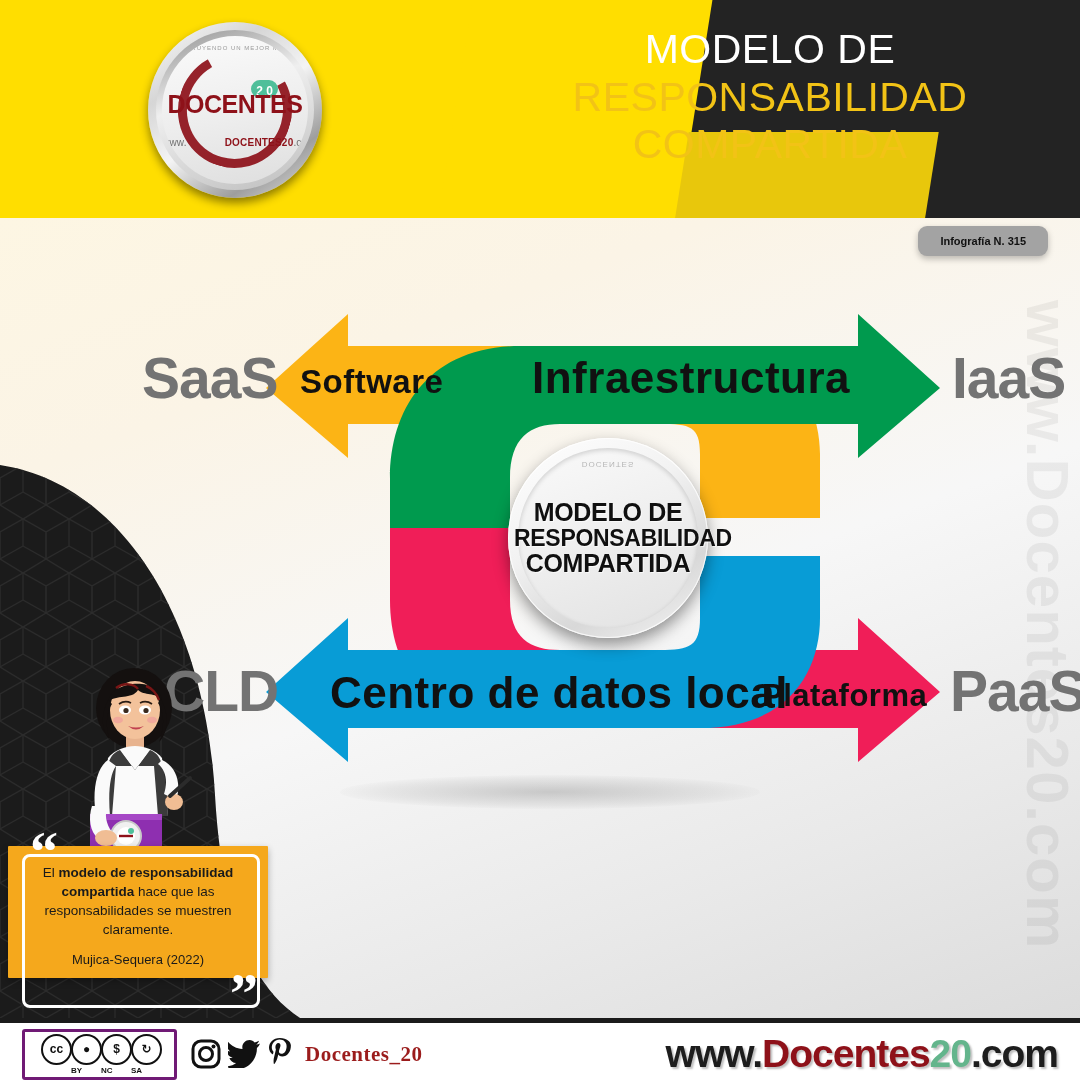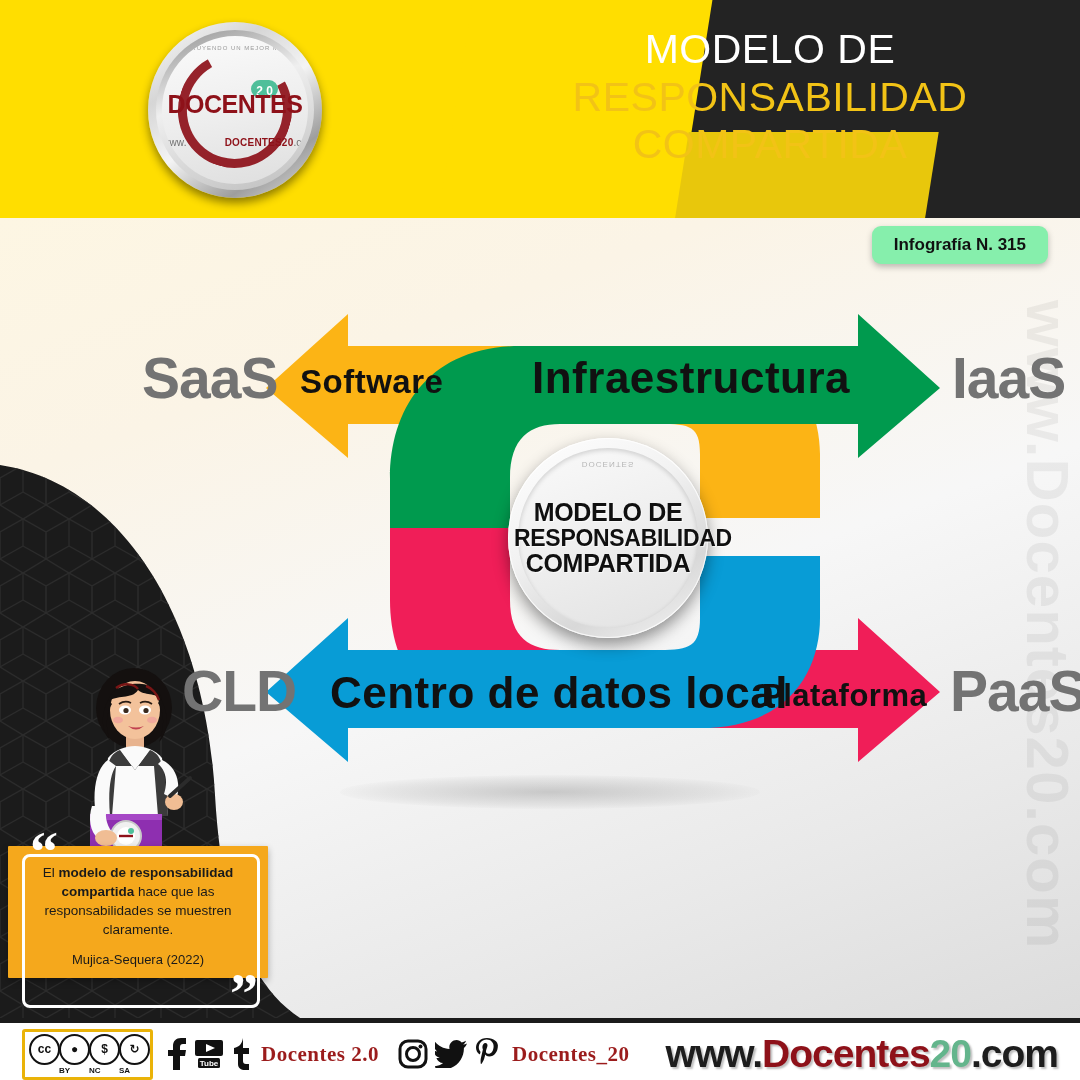--- a/index.html
+++ b/index.html
@@ -58,33 +58,33 @@
       background:radial-gradient(ellipse at center,rgba(140,140,140,.40) 0%,rgba(170,170,170,.18) 55%,rgba(200,200,200,0) 75%);
       z-index:2;}
   .wm-right{position:absolute;right:-2px;top:300px;font-size:60px;color:rgba(0,0,0,.055);
       font-weight:bold;writing-mode:vertical-rl;letter-spacing:1px;z-index:2;
       font-family:"Liberation Sans",sans-serif;}
 
   
   .blackwave{position:absolute;left:0;top:465px;width:300px;height:553px;overflow:hidden;z-index:3;}
 
   
-  .badge{position:absolute;right:32px;top:226px;background:#86efac;color:#111;
-      padding:9px 22px;border-radius:9px;font-size:17px;font-weight:bold;z-index:6;
+  .badge{position:absolute;right:32px;top:226px;background:#a3a3a3;color:#111;
+      padding:9px 22px;border-radius:9px;font-size:11px;font-weight:bold;z-index:6;
       box-shadow:0 3px 6px rgba(0,0,0,.25);}
 
   
   .diagram{position:absolute;left:0;top:218px;width:1080px;height:620px;z-index:4;}
 
   .lbl{position:absolute;font-weight:bold;color:#737373;
       font-family:"Liberation Sans Narrow","Liberation Sans",sans-serif;
       letter-spacing:-1px;z-index:9;}
   .lbl-saas{left:142px;top:127px;font-size:57px;}
   .lbl-iaas{left:952px;top:127px;font-size:57px;}
-  .lbl-cld{left:182px;top:440px;font-size:57px;}
+  .lbl-cld{left:164px;top:440px;font-size:57px;}
   .lbl-paas{left:950px;top:440px;font-size:57px;}
 
   .arrowtxt{position:absolute;font-weight:bold;color:#111;z-index:10;
       font-family:"Liberation Sans Narrow","Liberation Sans",sans-serif;
       white-space:nowrap;text-align:center;}
   .t-soft{left:300px;top:145px;font-size:33px;letter-spacing:.5px;}
   .t-infra{left:532px;top:135px;font-size:44px;letter-spacing:.5px;}
   .t-cdl{left:330px;top:450px;font-size:44px;letter-spacing:.5px;}
   .t-plat{left:762px;top:460px;font-size:31px;letter-spacing:.5px;}
 
@@ -118,21 +118,21 @@
   .qm{position:absolute;color:#fff;font-size:56px;font-weight:bold;line-height:1;
       font-family:"Liberation Serif",serif;}
   .qm-a{left:22px;top:-22px;}
   .qm-b{right:10px;bottom:-44px;}
   .qbrk{position:absolute;border:3px solid #fff;width:232px;height:148px;left:14px;top:8px;
       border-radius:8px;}
 
   
   .footer{position:absolute;left:0;top:1018px;width:1080px;height:62px;background:#fff;z-index:8;
       border-top:5px solid #1b1b1b;display:flex;align-items:center;}
-  .cc{margin-left:22px;border:3px solid #eab308;border-radius:3px;padding:2px 4px;display:flex;gap:3px;align-items:flex-start;}
+  .cc{margin-left:22px;border:3px solid #701a75;border-radius:3px;padding:2px 16px;display:flex;gap:3px;align-items:flex-start;}
   .cc-i{width:27px;text-align:center;}
   .cc-c{width:27px;height:27px;border-radius:50%;border:2.5px solid #111;display:flex;
       align-items:center;justify-content:center;font-size:12px;font-weight:bold;color:#111;}
   .cc-l{font-size:8px;font-weight:bold;text-align:left;color:#111;margin-top:1px;}
   .soc{display:flex;align-items:center;gap:7px;margin-left:14px;}
   .soc-name{font-size:21px;font-weight:bold;color:#9B1C1C;
       font-family:"Liberation Serif",serif;letter-spacing:.5px;margin:0 5px;}
   .site{margin-left:auto;margin-right:22px;font-size:39px;font-weight:bold;letter-spacing:-1px;
       text-shadow:2px 2px 2px rgba(0,0,0,.25);}
   .site .w{color:#1d1d1d;} .site .d{color:#8E1119;} .site .n{color:#63B58C;} .site .c{color:#1d1d1d;}
@@ -338,35 +338,20 @@
       <div class="cc-i">
         <div class="cc-c">$</div>
         <div class="cc-l">NC</div>
       </div>
       <div class="cc-i">
         <div class="cc-c">↻</div>
         <div class="cc-l">SA</div>
       </div>
     </div>
 
-    <div class="soc">
-      <svg width="20" height="32" viewBox="0 0 20 32">
-        <path d="M13,32 V18 h5 l1,-6 h-6 V9 c0,-2 1,-3 3,-3 h3 V0 h-5 C9,0 6,3 6,8 v4 H1 v6 h5 v14 Z" fill="#111"></path>
-      </svg>
-      <svg width="30" height="30" viewBox="0 0 30 30">
-        <rect x="1" y="1" width="28" height="16" rx="2" fill="#111"></rect>
-        <path d="M12,5 L21,9 L12,13 Z" fill="#fff"></path>
-        <rect x="4" y="19" width="22" height="10" rx="1.5" fill="#111"></rect>
-        <text x="15" y="27" font-size="8" fill="#fff" text-anchor="middle" font-family="Liberation Sans, sans-serif" font-weight="bold">Tube</text>
-      </svg>
-      <svg width="18" height="32" viewBox="0 0 18 32">
-        <path d="M12,0 C11,6 8,9 3,10 v6 h4 v10 c0,4 3,6 7,6 h4 v-6 h-3 c-2,0 -3,-1 -3,-3 V16 h6 v-6 h-6 V0 Z" fill="#111"></path>
-      </svg>
-      <span class="soc-name">Docentes 2.0</span>
-    </div>
 
     <div class="soc">
       <svg width="30" height="30" viewBox="0 0 30 30">
         <rect x="2" y="2" width="26" height="26" rx="8" fill="none" stroke="#111" stroke-width="3"></rect>
         <circle cx="15" cy="15" r="6.5" fill="none" stroke="#111" stroke-width="3"></circle>
         <circle cx="22.5" cy="7.5" r="2" fill="#111"></circle>
       </svg>
       <svg width="32" height="28" viewBox="0 0 32 28">
         <path d="M32,3.5 c-1.2,.6 -2.5,1 -3.8,1.1 C29.5,3.8 30.5,2.4 31,.8 c-1.3,.8 -2.8,1.4 -4.3,1.7 C25.5,1 23.6,0 21.5,0 c-4,0 -7.2,3.3 -7.2,7.3 0,.6 .1,1.1 .2,1.7 C8.4,8.7 3.3,5.9 0,1.7 c-.7,1.1 -1,2.4 -1,3.7 0,2.5 1.3,4.8 3.2,6.1 -1.2,0 -2.3,-.4 -3.3,-.9 v .1 c0,3.5 2.5,6.5 5.8,7.1 -.6,.2 -1.2,.3 -1.9,.3 -.5,0 -.9,0 -1.4,-.1 .9,2.9 3.6,5 6.7,5.1 -2.5,1.9 -5.6,3.1 -8.9,3.1 -.6,0 -1.2,0 -1.7,-.1 3.2,2 7,3.2 11,3.2 13.2,0 20.4,-11 20.4,-20.5 v-.9 C30.4,6.8 31.3,5.2 32,3.5 Z" fill="#111"></path>
       </svg>

